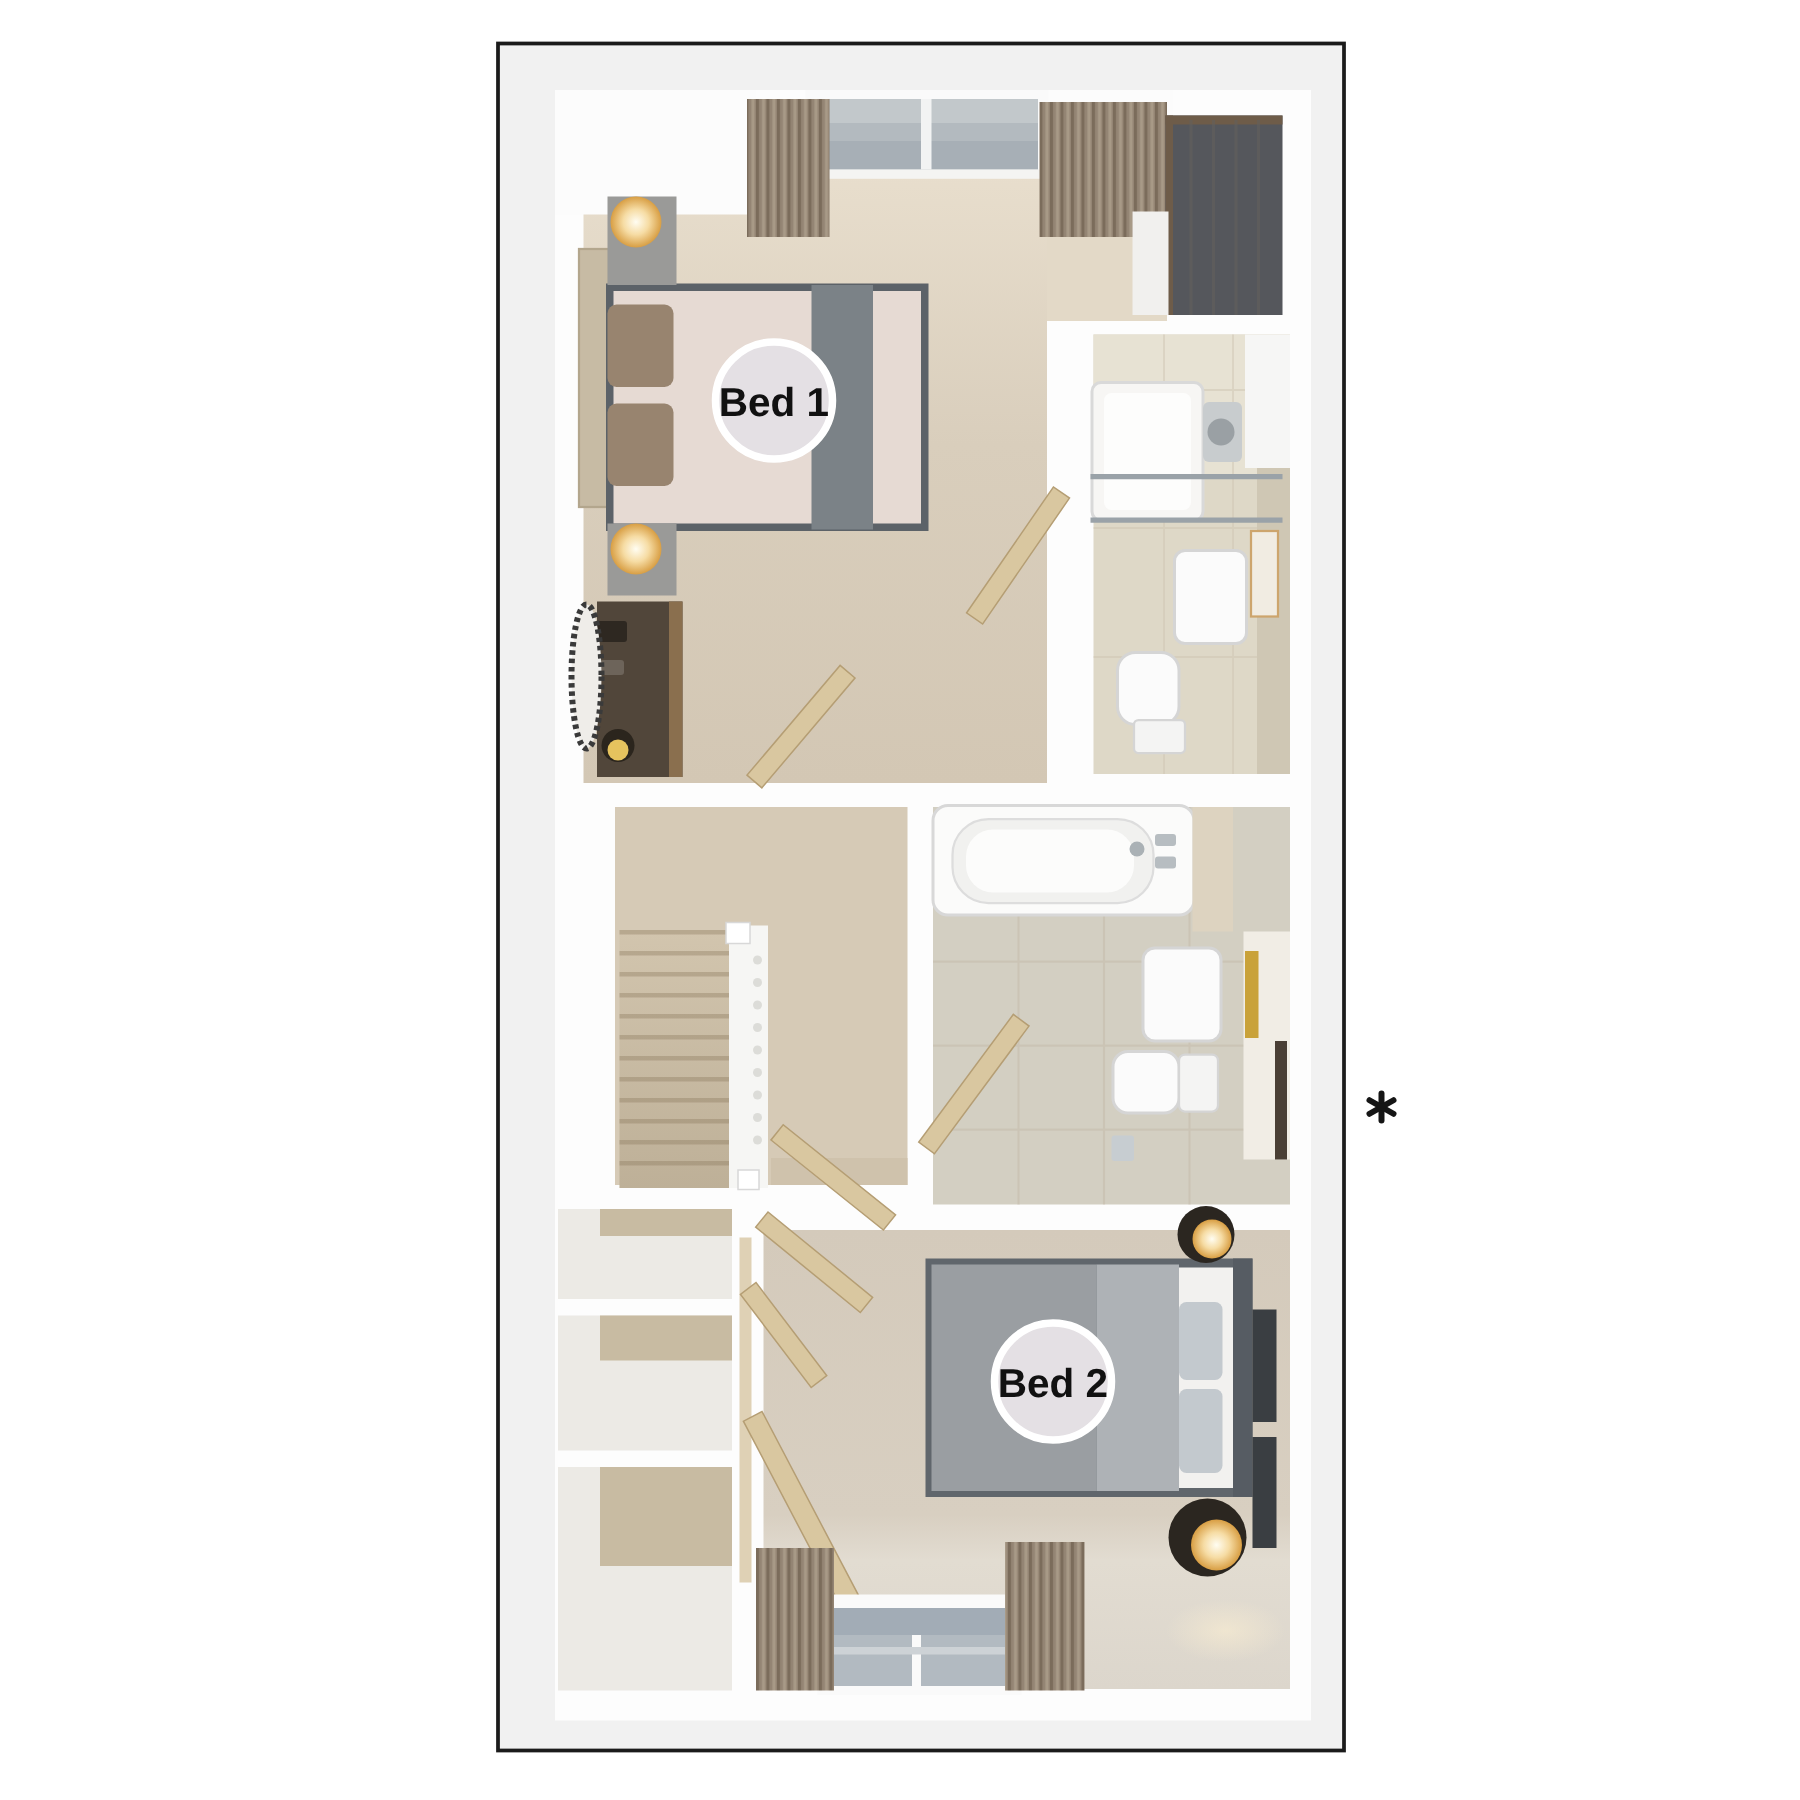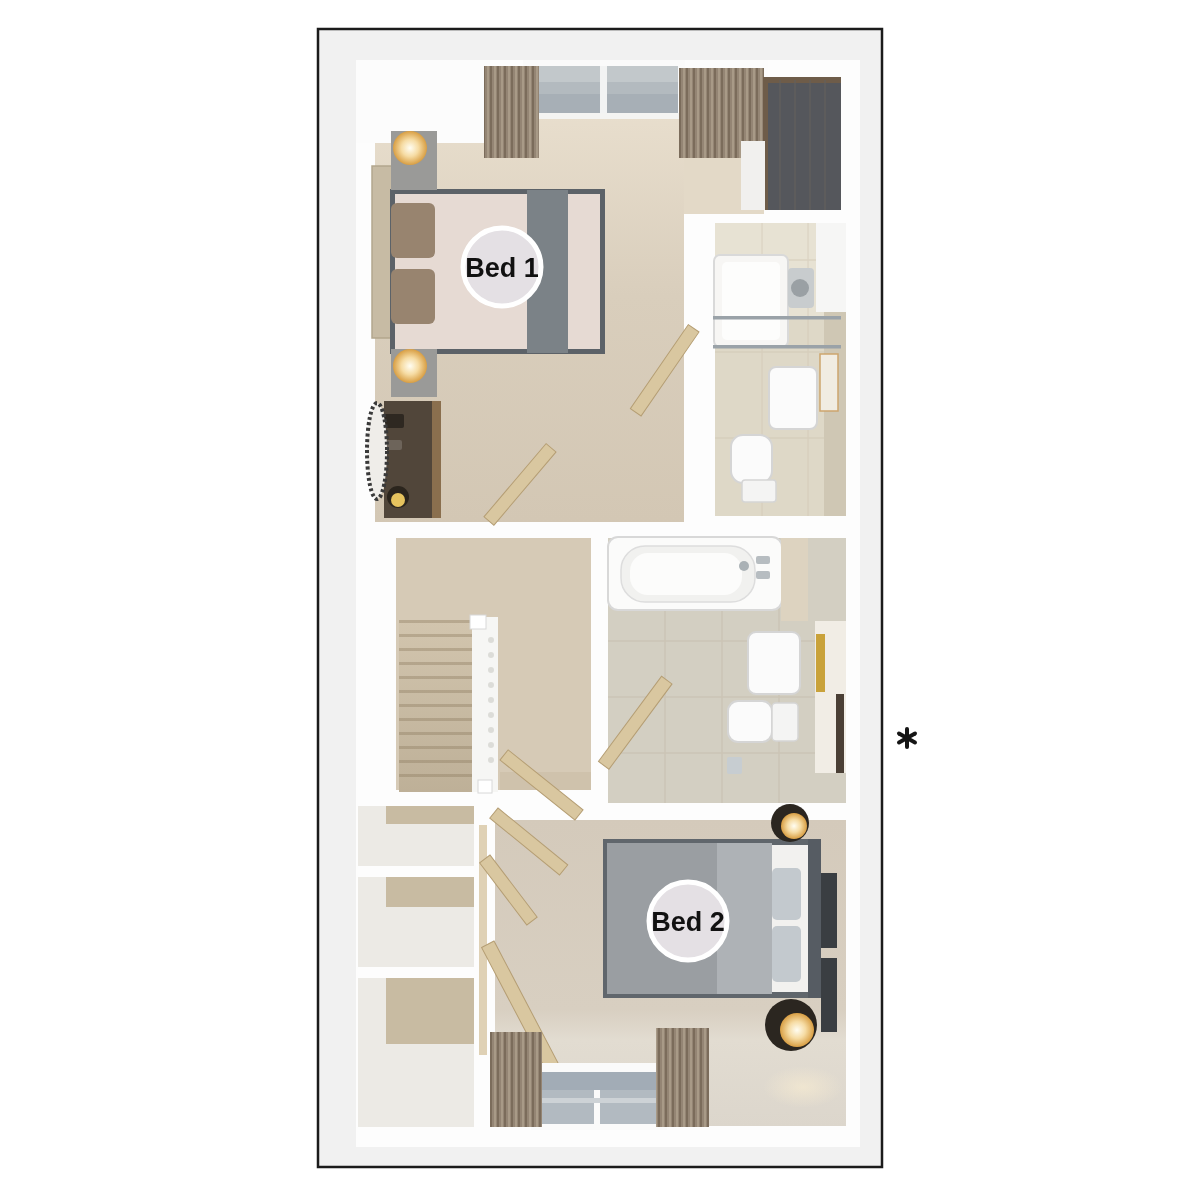--- a/index.html
+++ b/index.html
@@ -1,16 +1,16 @@
 <!DOCTYPE html>
 <html><head>
 <meta charset="utf-8">
 <style>
   html,body{margin:0;padding:0;background:#ffffff;}
-  .page{width:1124px;height:1200px;position:relative;font-family:"Liberation Sans", sans-serif;}
+  .page{width:1124px;height:1200px;position:relative;font-family:"Liberation Sans", sans-serif;margin-left:14px;}
   svg{position:absolute;top:0;left:0;}
 </style>
 </head>
 <body>
 <div class="page">
 <svg width="1200" height="1200" viewBox="0 0 1200 1200">
 <defs>
   <linearGradient id="bed1floor" x1="0" y1="0" x2="0" y2="1">
     <stop offset="0" stop-color="#e8decd"></stop>
     <stop offset="0.45" stop-color="#d9ceBC"></stop>

